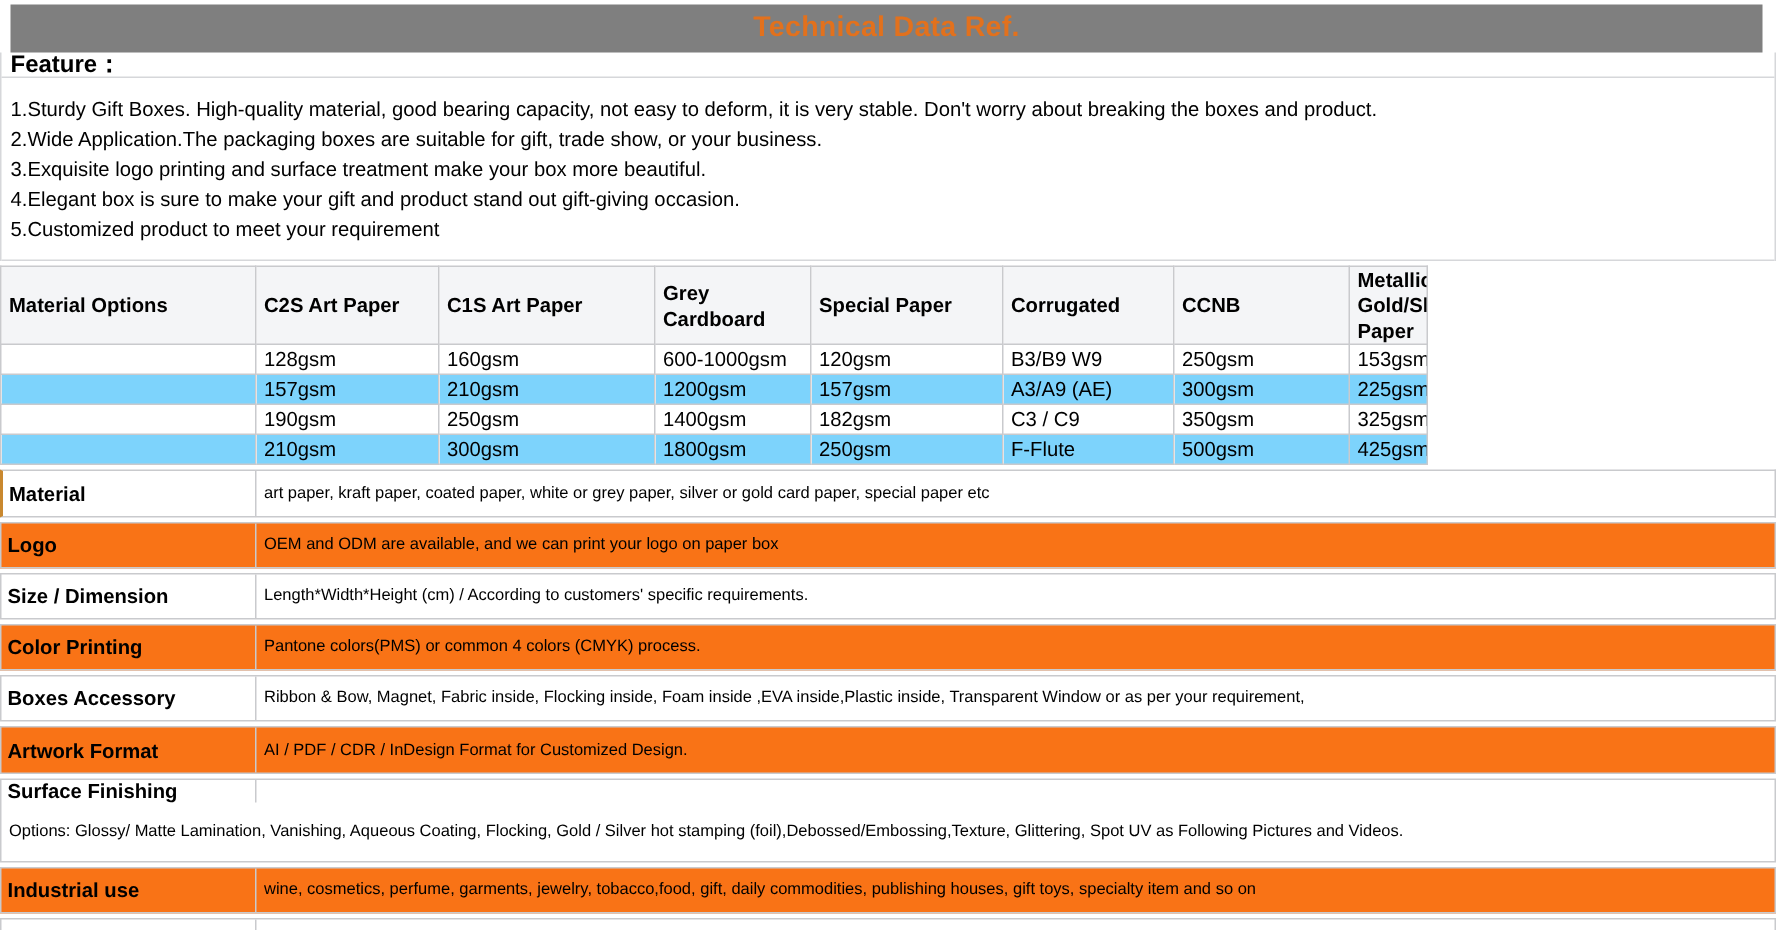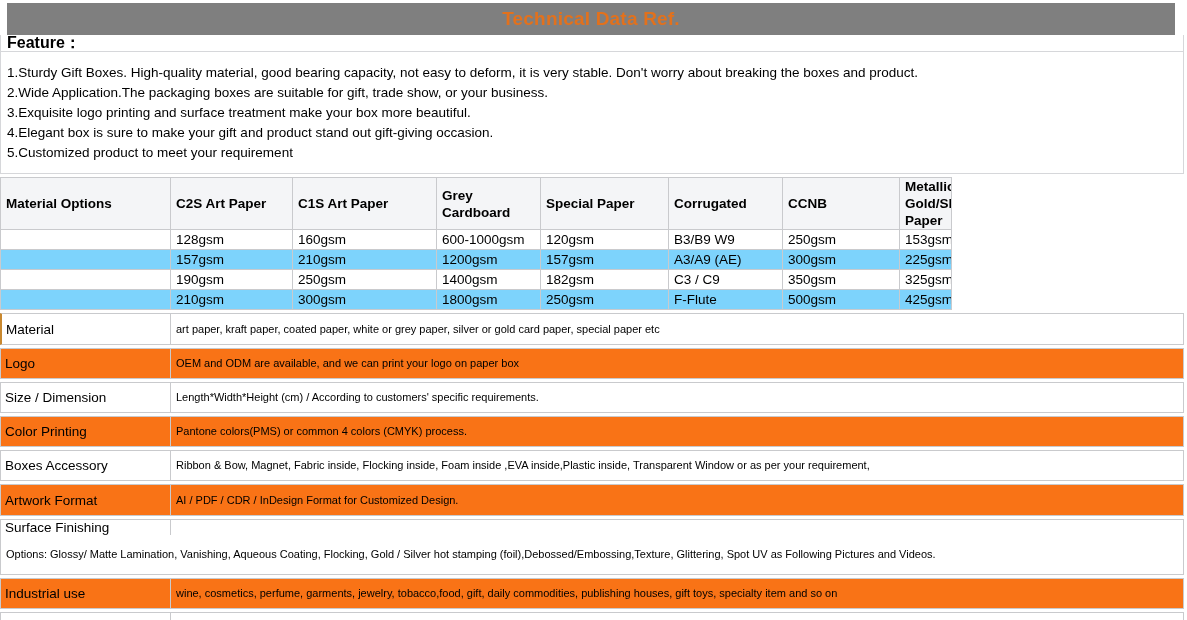--- a/index.html
+++ b/index.html
@@ -63,21 +63,21 @@
     display: flex; align-items: stretch;
     background: #ffffff;
   }
   .spec-row.stripe { background: #f97316; }
   .spec-row.accent-left { border-left: 2px solid #C9882F; }
   .spec-label {
     width: 170px; min-width: 170px;
     border-right: 1px solid #C9CACD;
     display: flex; align-items: center;
     padding-left: 4px;
-    font-weight: normal; font-size: 13.5px; text-align: right;
+    font-weight: bold; font-size: 13.5px; text-align: right;
   }
   .spec-row.accent-left .spec-label { width: 169px; min-width: 169px; }
   .spec-value {
     flex: 1;
     display: flex; align-items: center;
     padding: 4px 8px 4px 5px;
     font-size: 11px; line-height: 21px;
   }
   .h32 { min-height: 32px; } .h24 { min-height: 24px; } .h26 { min-height: 26px; }
   .h27 { min-height: 27px; } .h56 { min-height: 56px; flex-direction: column; } .h29 { min-height: 29px; }

